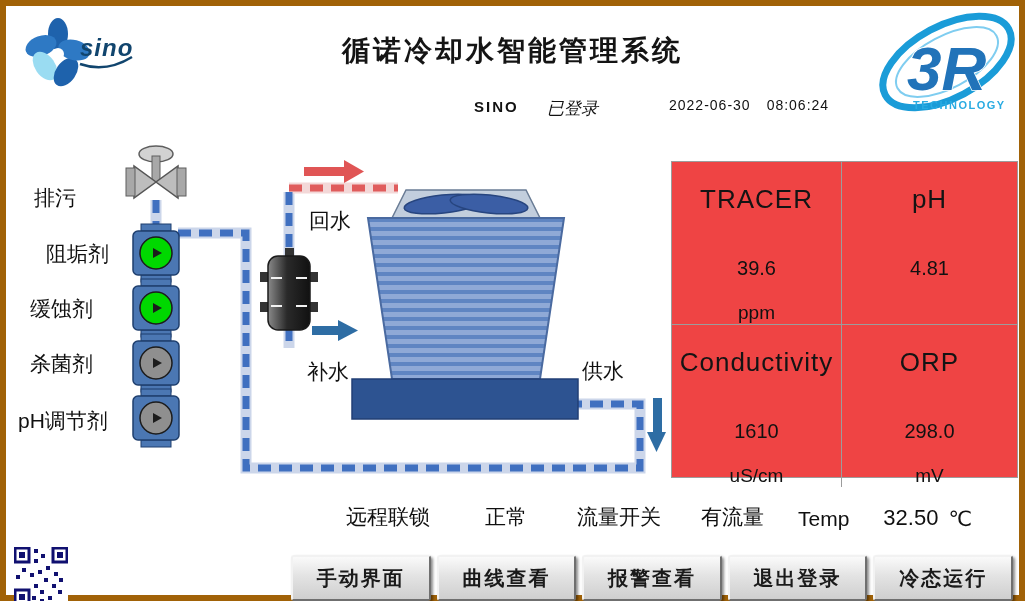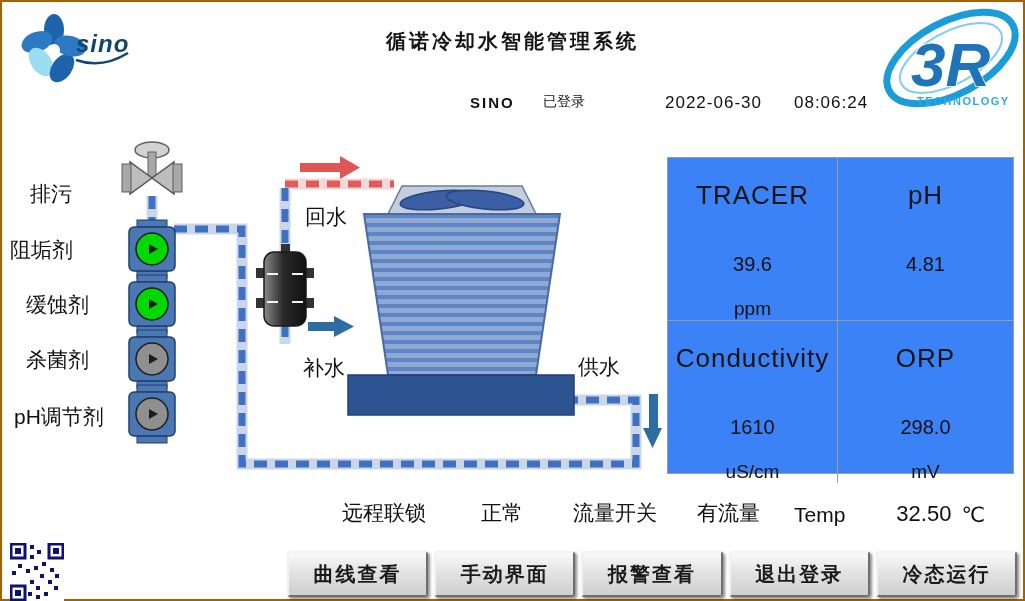--- a/index.html
+++ b/index.html
@@ -1,62 +1,62 @@
 <!DOCTYPE html>
 <html><head>
 <meta charset="utf-8">
 <style>
   html,body{margin:0;padding:0;}
   body{
     width:1025px;height:601px;position:relative;background:#ffffff;
     font-family:"Liberation Sans","DejaVu Sans",sans-serif;color:#111;
     overflow:hidden;
   }
-  .screen{position:absolute;inset:0;border:2px solid #a16207;background:#fff;}
+  .screen{position:absolute;inset:0;border:6px solid #a16207;background:#fff;}
   .diagram-svg{position:absolute;left:0;top:0;width:1025px;height:601px;}
 
   
   .logo-sino{position:absolute;left:12px;top:4px;width:128px;height:92px;}
   .page-title{position:absolute;left:0;right:0;top:26px;text-align:center;
-    font-size:20px;font-weight:700;letter-spacing:3px;color:#141414;}
+    font-size:28px;font-weight:700;letter-spacing:3px;color:#141414;}
   .login-user{position:absolute;left:468px;top:92px;font-size:15px;font-weight:700;letter-spacing:2px;}
-  .login-status{position:absolute;left:541px;top:91px;font-size:14px;}
-  .login-datetime{position:absolute;left:663px;top:91px;font-size:17px;display:flex;gap:32px;letter-spacing:1px;}
+  .login-status{position:absolute;left:541px;top:91px;font-size:17px;font-style:italic;}
+  .login-datetime{position:absolute;left:663px;top:91px;font-size:14px;display:flex;gap:16px;letter-spacing:1px;}
   .logo-3r{position:absolute;right:0;top:0;width:152px;height:120px;}
 
   
   .d-label{position:absolute;font-size:21px;font-weight:500;color:#101010;white-space:nowrap;}
   .lbl-blowdown{left:28px;top:178px;}
-  .lbl-scale{left:8px;top:234px;}
+  .lbl-scale{left:40px;top:234px;}
   .lbl-corrosion{left:24px;top:289px;}
   .lbl-biocide{left:24px;top:344px;}
   .lbl-ph{left:12px;top:401px;}
   .lbl-return{left:303px;top:201px;}
   .lbl-makeup{left:301px;top:352px;}
   .lbl-supply{left:576px;top:351px;}
 
   
   .panel{position:absolute;left:665px;top:155px;width:345px;height:315px;
     display:grid;grid-template-columns:170px 1fr;grid-template-rows:1fr 1fr;
-    border:1px solid #9c9c9c;background:#3b82f6;}
+    border:1px solid #9c9c9c;background:#ef4444;}
   .cell{box-sizing:border-box;border:0 solid #9c9c9c;display:flex;flex-direction:column;
     align-items:center;text-align:center;}
   .cell.c1{border-right-width:1px;border-bottom-width:1px;}
   .cell.c2{border-bottom-width:1px;}
   .cell.c3{border-right-width:1px;}
   .m-name{font-size:26px;letter-spacing:1px;margin-top:22px;color:#141414;}
   .m-value{font-size:20px;margin-top:42px;}
   .m-unit{font-size:19px;margin-top:22px;}
 
   
   .status-row{position:absolute;left:340px;top:497px;display:flex;align-items:flex-end;
     font-size:21px;color:#101010;white-space:nowrap;}
   .status-row .sp55{margin-right:55px;} .status-row .sp50{margin-right:50px;}
   .status-row .sp40{margin-right:40px;} .status-row .sp34{margin-right:34px;}
-  .status-row .sp8{margin-right:10px;margin-left:17px;}
+  .status-row .sp8{margin-right:10px;}
   .temp-val{font-size:22px;}
 
   
   .button-bar{position:absolute;left:285px;right:6px;top:549px;height:46px;display:flex;gap:6px;}
   .hmi-btn{flex:1;font-family:inherit;font-size:20px;font-weight:700;letter-spacing:2px;color:#1a1a1a;
     background:linear-gradient(180deg,#fafafa 0%,#e3e3e3 45%,#cfcfcf 100%);
     border:2px solid;border-color:#f2f2f2 #6f6f6f #6f6f6f #f2f2f2;border-radius:3px;
     box-shadow:2px 2px 3px rgba(0,0,0,0.45);cursor:pointer;padding:0;}
 
   .qr{position:absolute;left:8px;top:541px;width:54px;height:58px;}
@@ -231,22 +231,22 @@
     <span class="sp55">远程联锁</span>
     <span class="sp50">正常</span>
     <span class="sp40">流量开关</span>
     <span class="sp34">有流量</span>
     <span class="sp34">Temp</span>
     <span class="sp8 temp-val">32.50</span>
     <span>℃</span>
   </div>
 
   <div class="button-bar">
+    <button class="hmi-btn">手动界面</button>
     <button class="hmi-btn">曲线查看</button>
-    <button class="hmi-btn">手动界面</button>
     <button class="hmi-btn">报警查看</button>
     <button class="hmi-btn">退出登录</button>
     <button class="hmi-btn">冷态运行</button>
   </div>
 
   <svg class="qr" viewBox="0 0 54 58">
     <rect width="54" height="58" fill="#ffffff"></rect>
     <rect x="1" y="1" width="14" height="14" fill="none" stroke="#101070" stroke-width="3"></rect>
     <rect x="5" y="5" width="6" height="6" fill="#101070"></rect>
     <rect x="39" y="1" width="14" height="14" fill="none" stroke="#101070" stroke-width="3"></rect>

